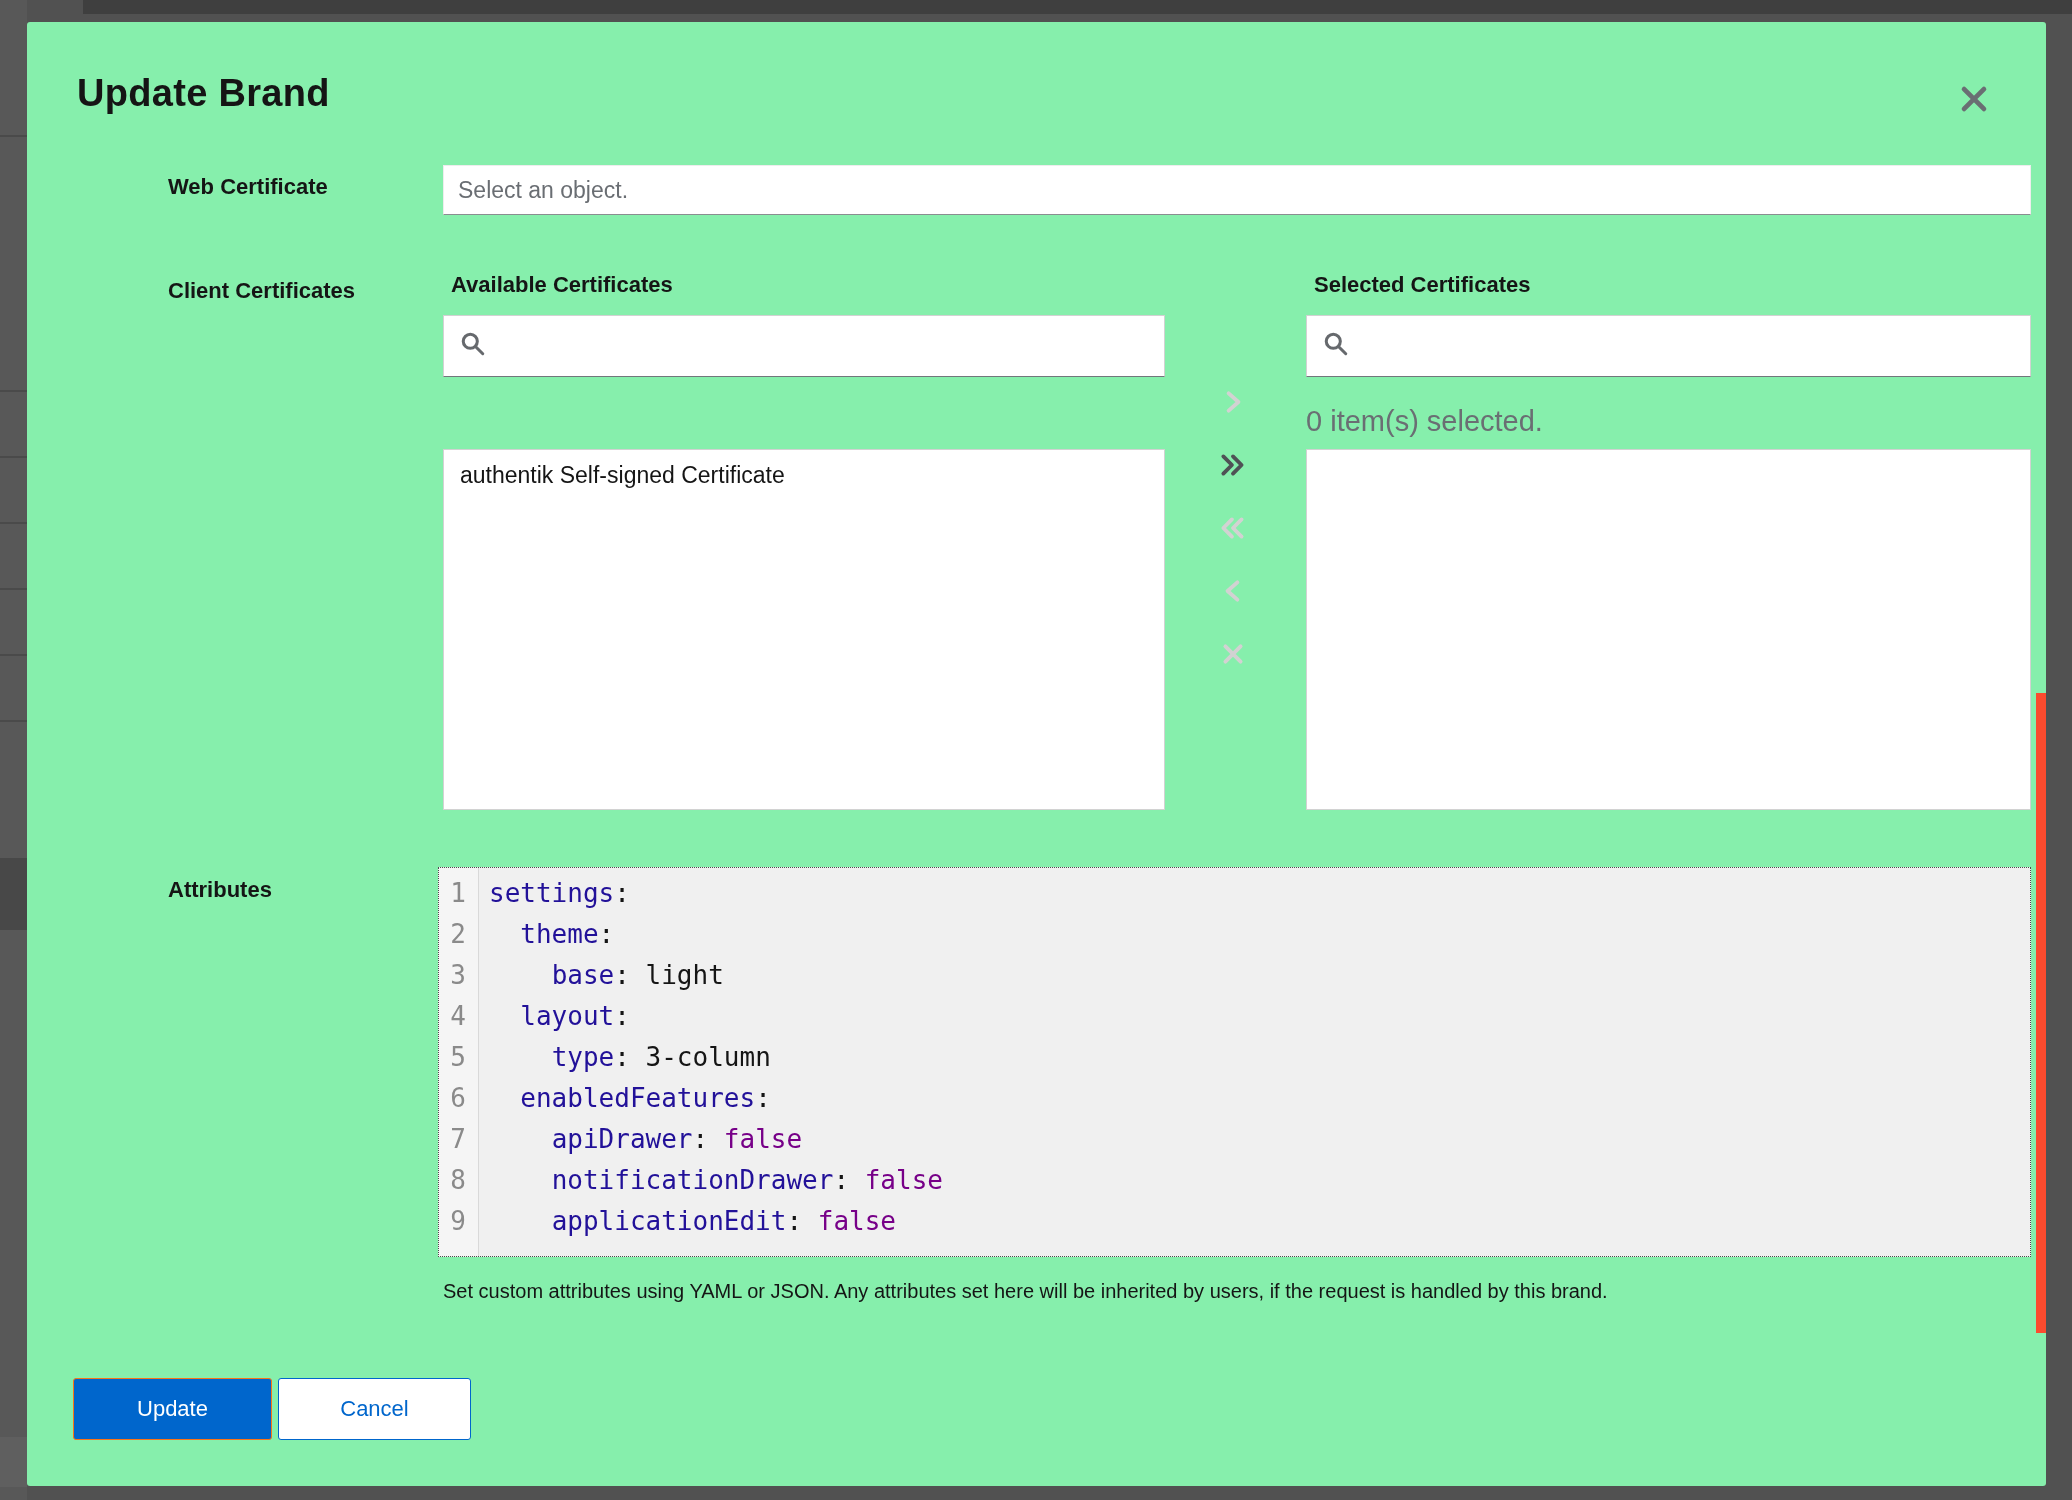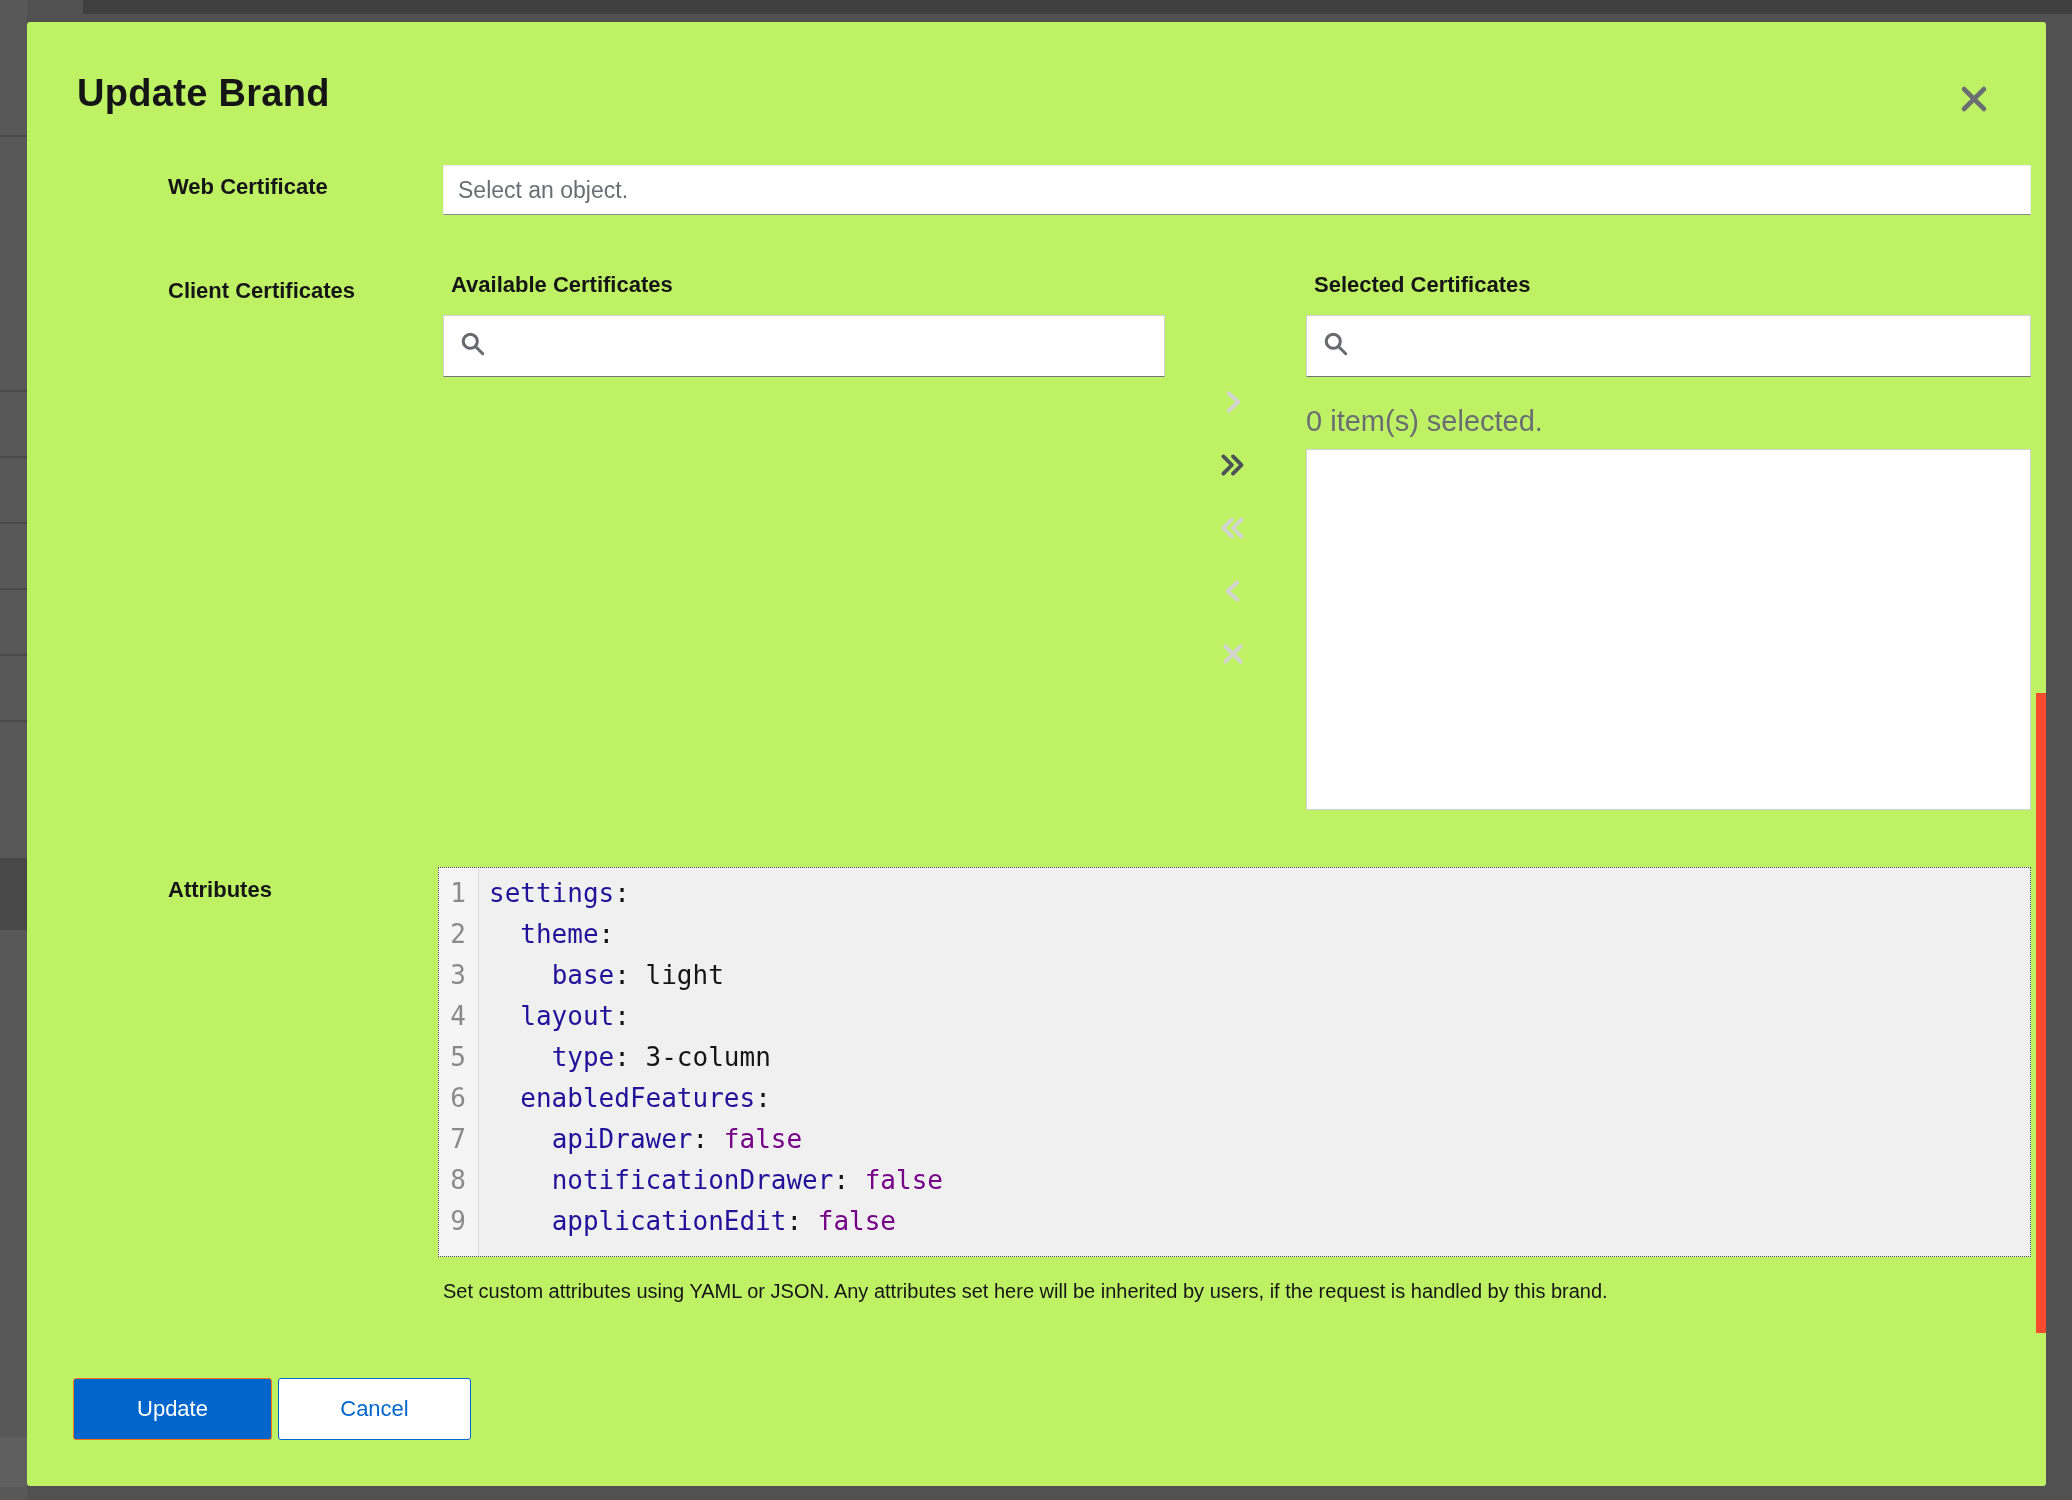--- a/index.html
+++ b/index.html
@@ -15,21 +15,21 @@
   .top-strip { position:absolute; left:83px; top:0; right:0; height:14px; background:#3f3f3f; }
   .left-strip { position:absolute; left:0; top:0; width:27px; height:1500px; background:#585858; }
   .left-strip .hline { position:absolute; left:0; width:27px; height:2px; background:#4a4a4a; }
   .left-strip .block { position:absolute; left:0; width:27px; background:#484848; }
   .left-strip .block-light { position:absolute; left:0; width:27px; background:#5f5f5f; }
   .red-bar { position:absolute; left:2036px; top:693px; width:10px; height:640px; background:#fb4b2e; z-index:30; }
 
   
   .modal {
     position:absolute; left:27px; top:22px; width:2019px; height:1464px;
-    background:#bef264; border-radius:3px; z-index:10;
+    background:#86efac; border-radius:3px; z-index:10;
   }
   .modal-title {
     position:absolute; left:50px; top:50px;
     font-size:38px; font-weight:700; letter-spacing:.3px; color:#151515;
   }
   .close-btn {
     position:absolute; left:1925px; top:56px; width:44px; height:44px;
     background:transparent; border:none; cursor:pointer;
     display:flex; align-items:center; justify-content:center; color:#6a6e73;
   }
@@ -153,20 +153,23 @@
       <svg width="26" height="26" viewBox="0 0 24 24" fill="none" stroke="#66696d" stroke-width="2.8" stroke-linecap="round">
         <circle cx="9.5" cy="9.5" r="6.5"></circle>
           <path d="M14.5 14.5 L21 21"></path>
       </svg>
     </span>
     <input type="text" style="">
   </div>
 
   <div class="status-text">0 item(s) selected.</div>
 
+  <div class="dl-list" style="left:416px;width:722px" id="available-list">
+      <div class="dl-item">authentik Self-signed Certificate</div>
+    </div>
   <div class="dl-list" style="left:1279px;width:725px" id="selected-list"></div>
 
   <button class="transfer-btn disabled" style="top:361px">
     <span>
       <svg width="26" height="26" viewBox="0 0 24 24" fill="none" stroke="currentColor" stroke-width="3.6" stroke-linecap="round" stroke-linejoin="round">
         <path d="M8 4 L17 12 L8 20"></path>
       </svg>
     </span>
   </button>
   <button class="transfer-btn enabled" style="top:424px">

